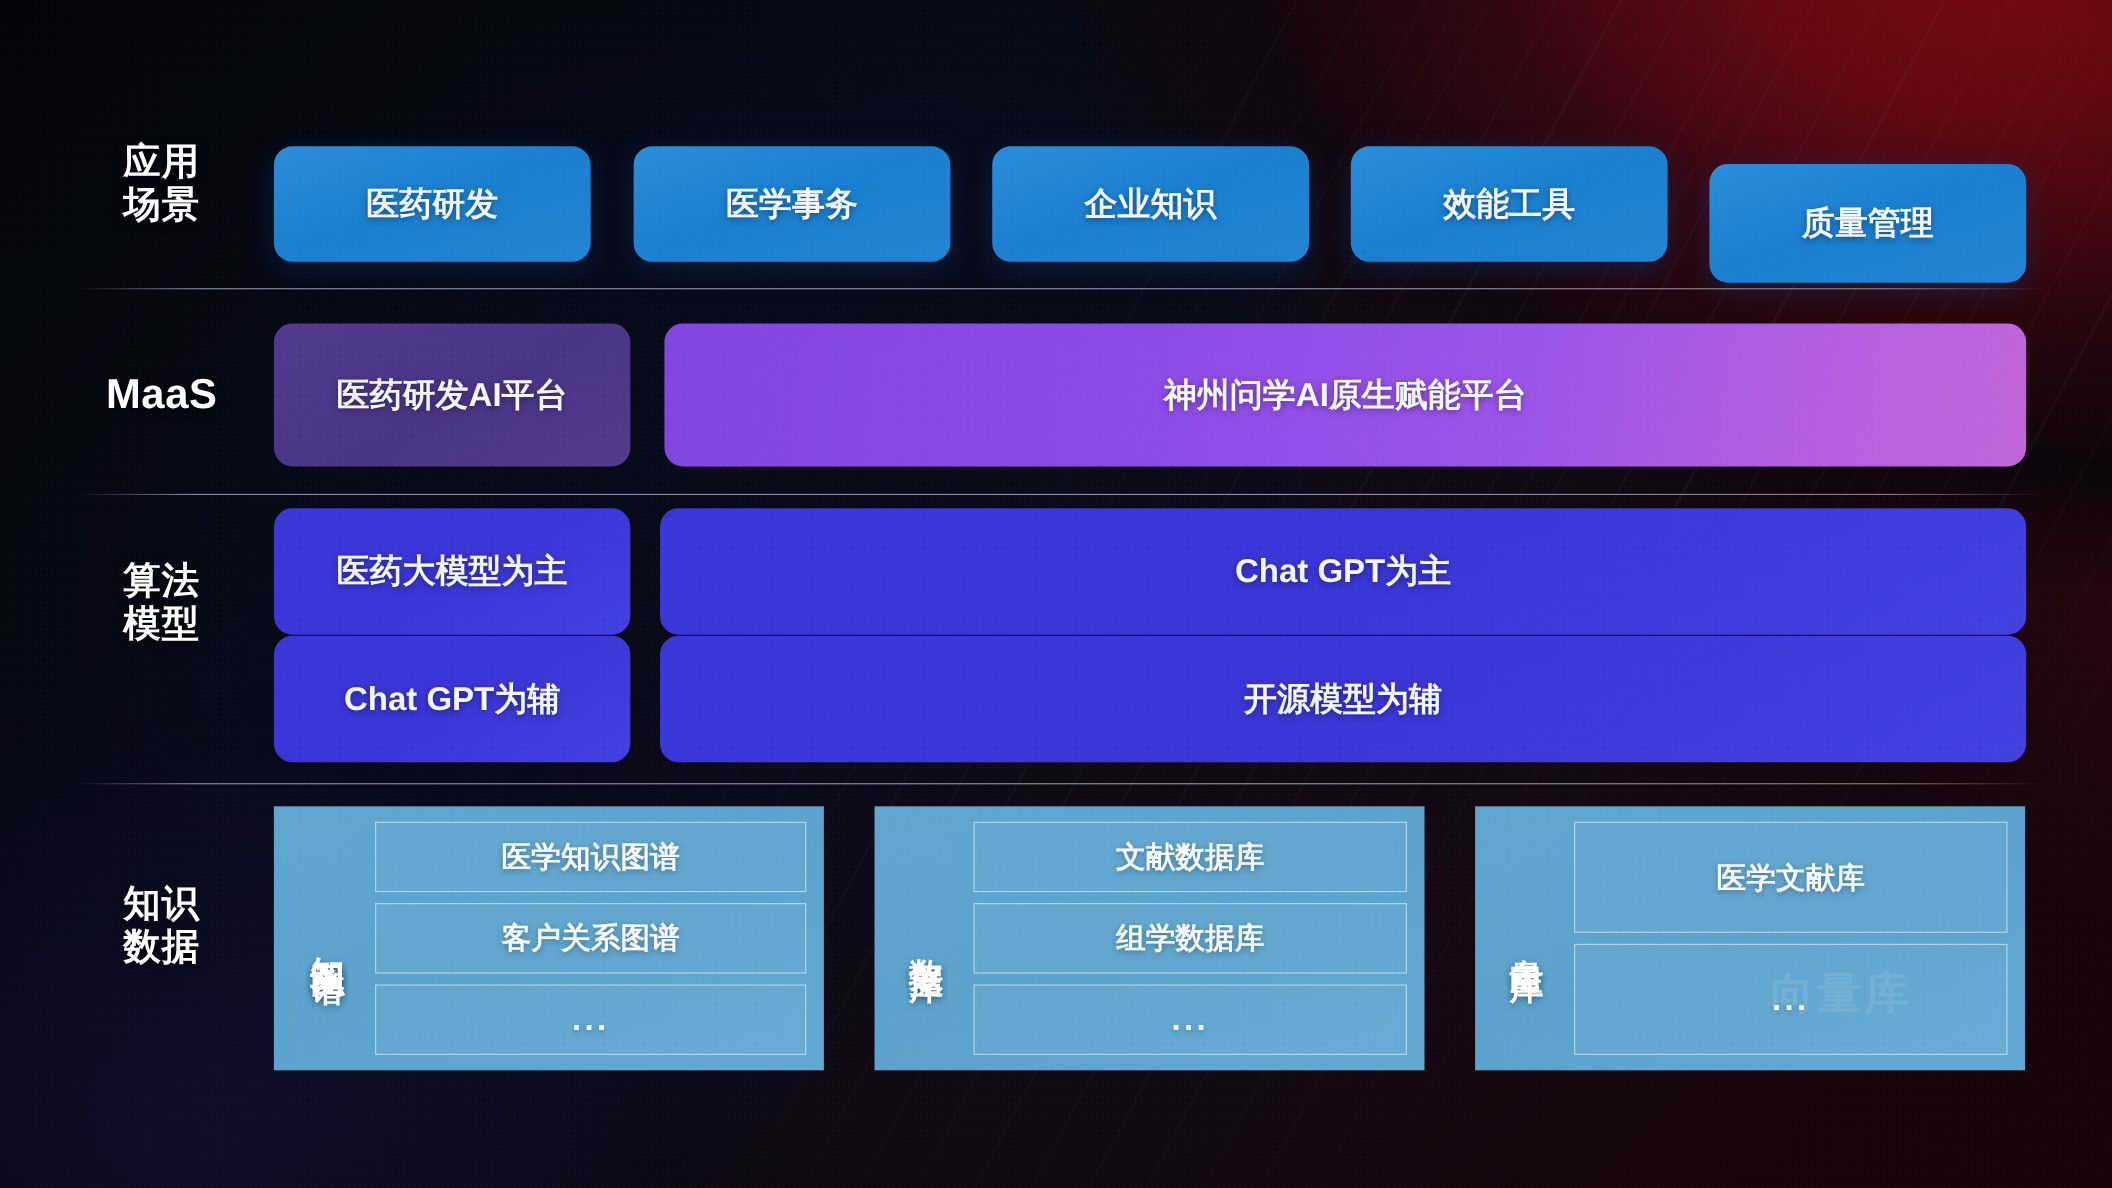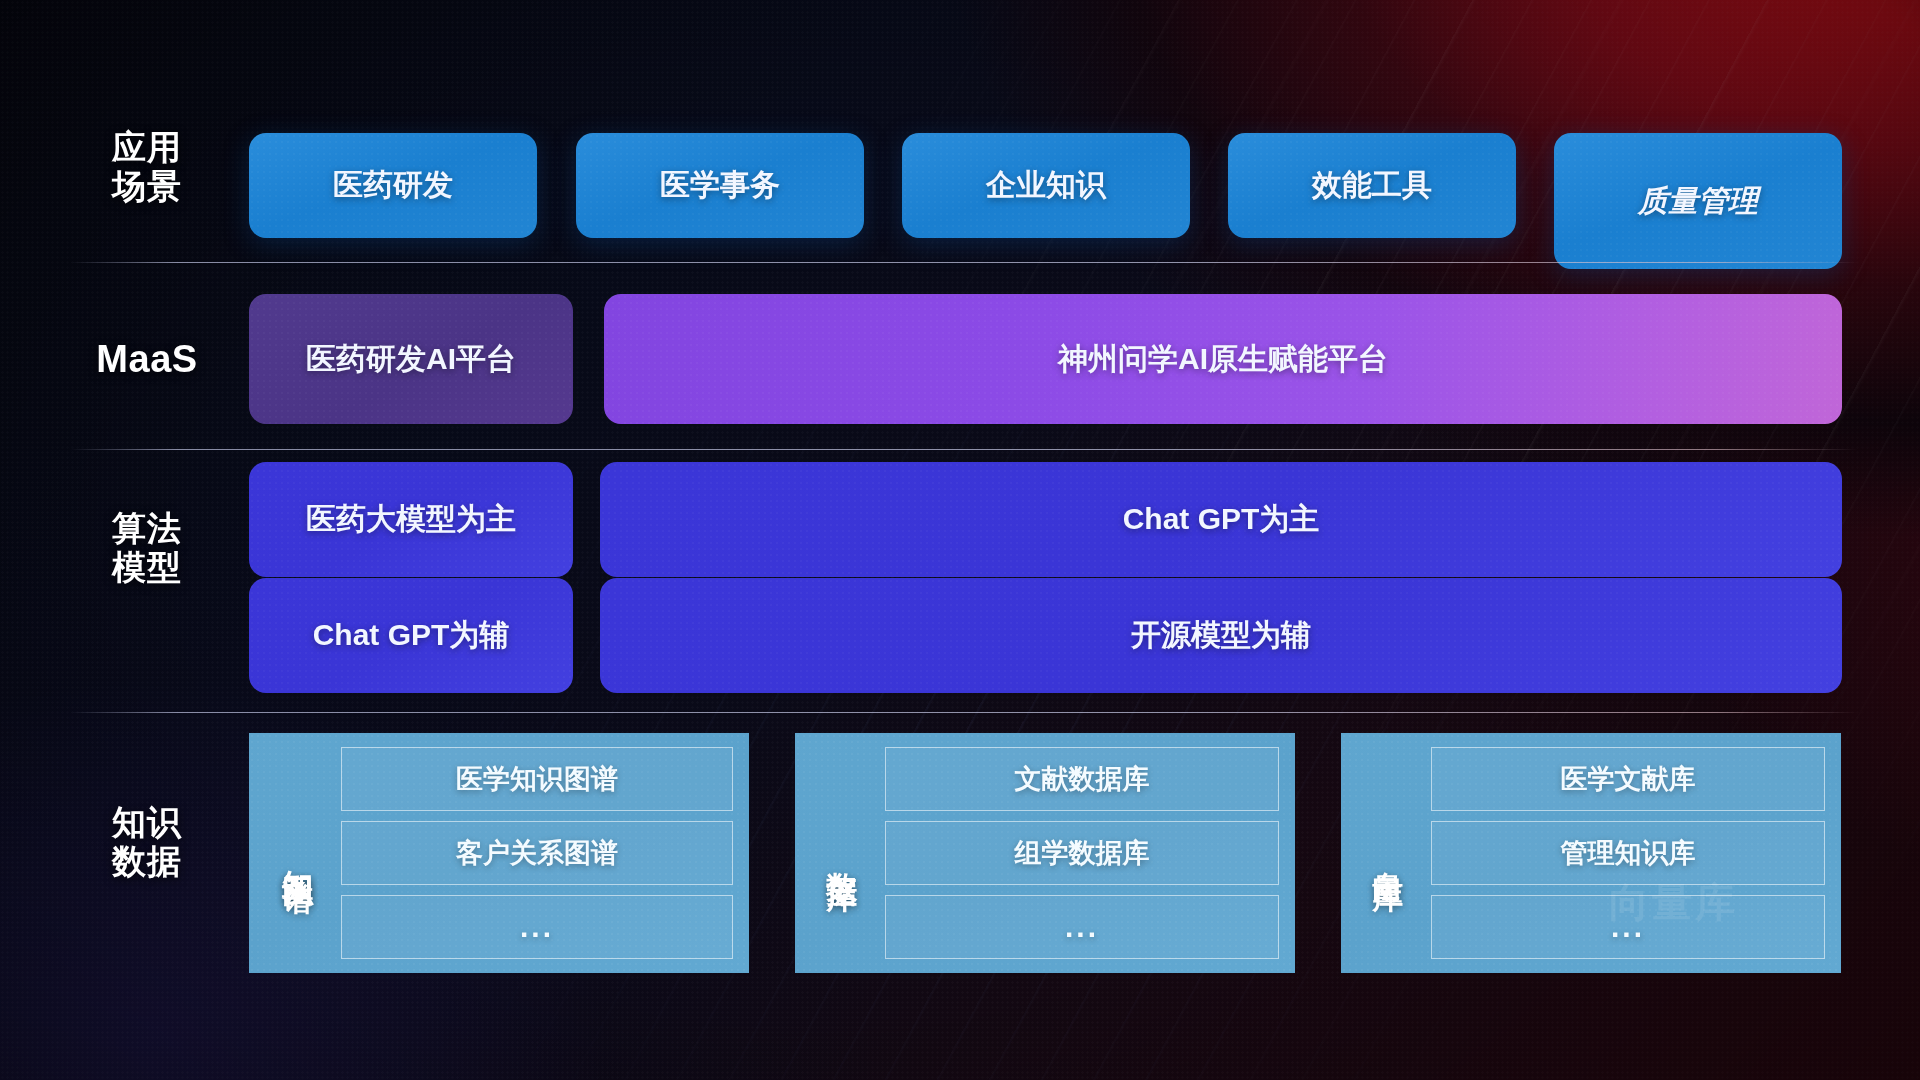--- a/index.html
+++ b/index.html
@@ -179,21 +179,21 @@
     </div>
     <div class="box scenario" style="left:576px;top:133px;width:288px;height:105px;">
       <span>医学事务</span>
     </div>
     <div class="box scenario" style="left:902px;top:133px;width:288px;height:105px;">
       <span>企业知识</span>
     </div>
     <div class="box scenario" style="left:1228px;top:133px;width:288px;height:105px;">
       <span>效能工具</span>
     </div>
-    <div class="box scenario" style="left:1554px;top:133px;width:288px;height:136px;font-style:italic;">
+    <div class="box scenario" style="left:1554px;top:149px;width:288px;height:108px;">
       <span>质量管理</span>
     </div>
 
     <div class="divider" style="top:262px;"></div>
 
     <div class="rowlabel latin" style="top:337px;">MaaS</div>
 
     <div class="box maas-left" style="left:249px;top:294px;width:324px;height:130px;">
       <span>医药研发AI平台</span>
     </div>
@@ -240,20 +240,19 @@
         <div class="kitem">文献数据库</div>
         <div class="kitem">组学数据库</div>
         <div class="kitem ellipsis">...</div>
       </div>
     </div>
 
     <div class="kpanel" style="left:1341px;top:733px;width:500px;height:240px;">
       <div class="ktitle">向量库</div>
       <div class="kitems">
         <div class="kitem">医学文献库</div>
-        <div class="kitem">管理知识库</div>
         <div class="kitem ellipsis">...</div>
       </div>
       <div class="watermark" style="left:268px;top:142px;">向量库</div>
     </div>
 
   </div>
 </div>
 
 </body></html>

